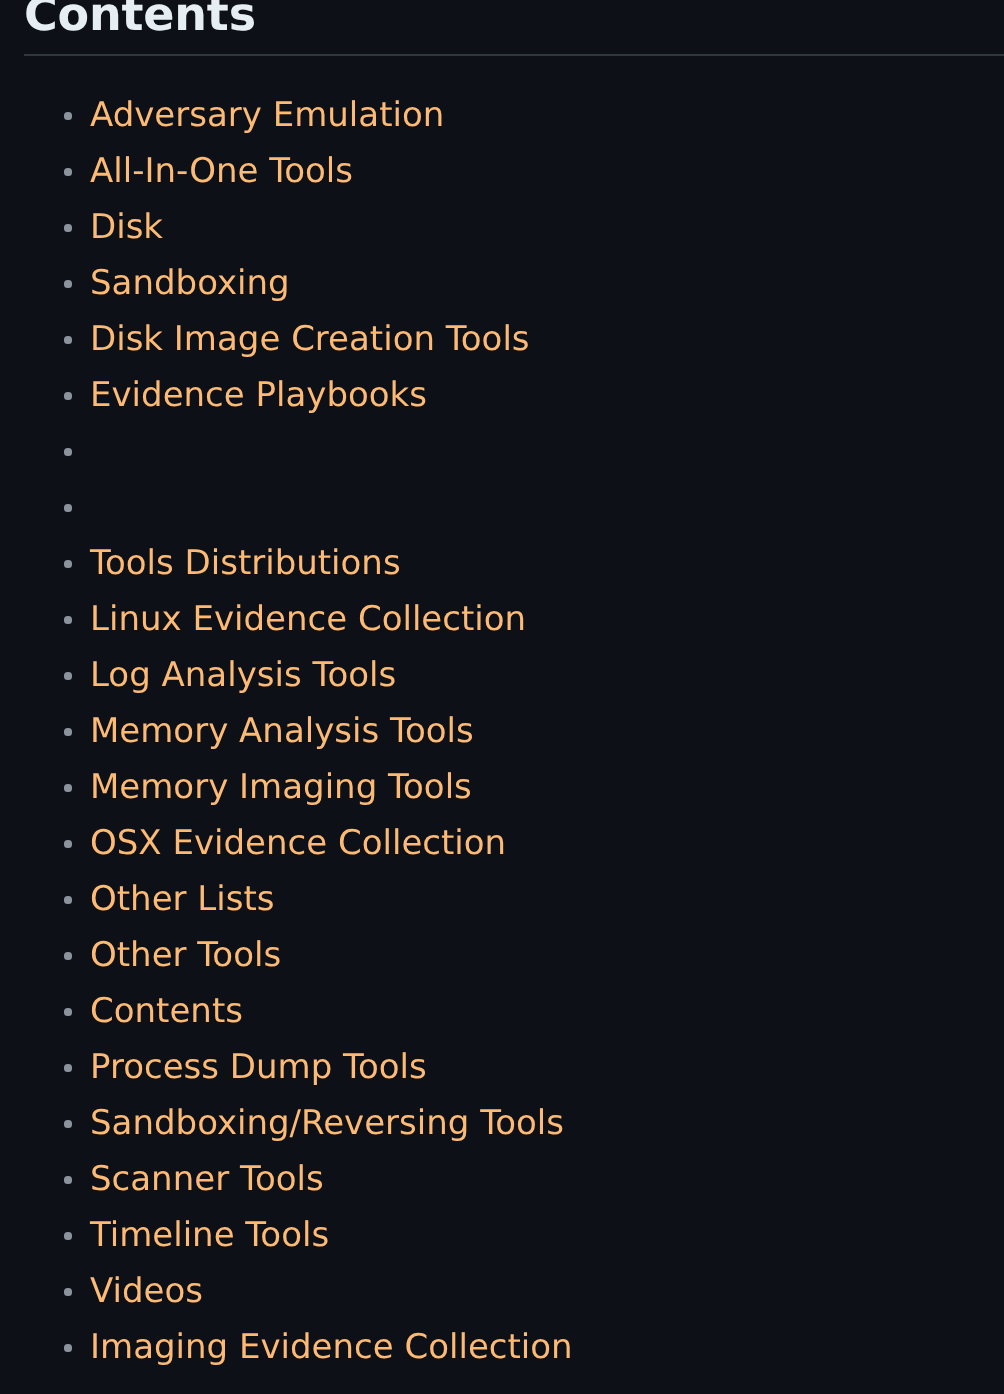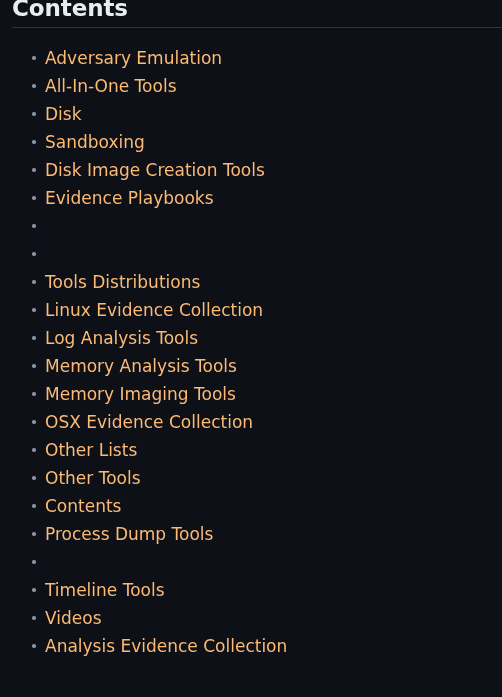--- a/index.html
+++ b/index.html
@@ -165,28 +165,33 @@
       <li class="toc-item">
         <span class="toc-bullet"></span>
         <a class="toc-link" href="#">Contents</a>
       </li>
       <li class="toc-item">
         <span class="toc-bullet"></span>
         <a class="toc-link" href="#">Process Dump Tools</a>
       </li>
       <li class="toc-item">
         <span class="toc-bullet"></span>
+        <a class="toc-link" href="#">Sandboxing/Reversing Tools</a>
+      </li>
+      <li class="toc-item">
+        <span class="toc-bullet"></span>
+        <a class="toc-link" href="#">Scanner Tools</a>
       </li>
       <li class="toc-item">
         <span class="toc-bullet"></span>
         <a class="toc-link" href="#">Timeline Tools</a>
       </li>
       <li class="toc-item">
         <span class="toc-bullet"></span>
         <a class="toc-link" href="#">Videos</a>
       </li>
       <li class="toc-item">
         <span class="toc-bullet"></span>
-        <a class="toc-link" href="#">Analysis Evidence Collection</a>
+        <a class="toc-link" href="#">Imaging Evidence Collection</a>
       </li>
     </ul>
 
 </div>
 
 </body></html>

